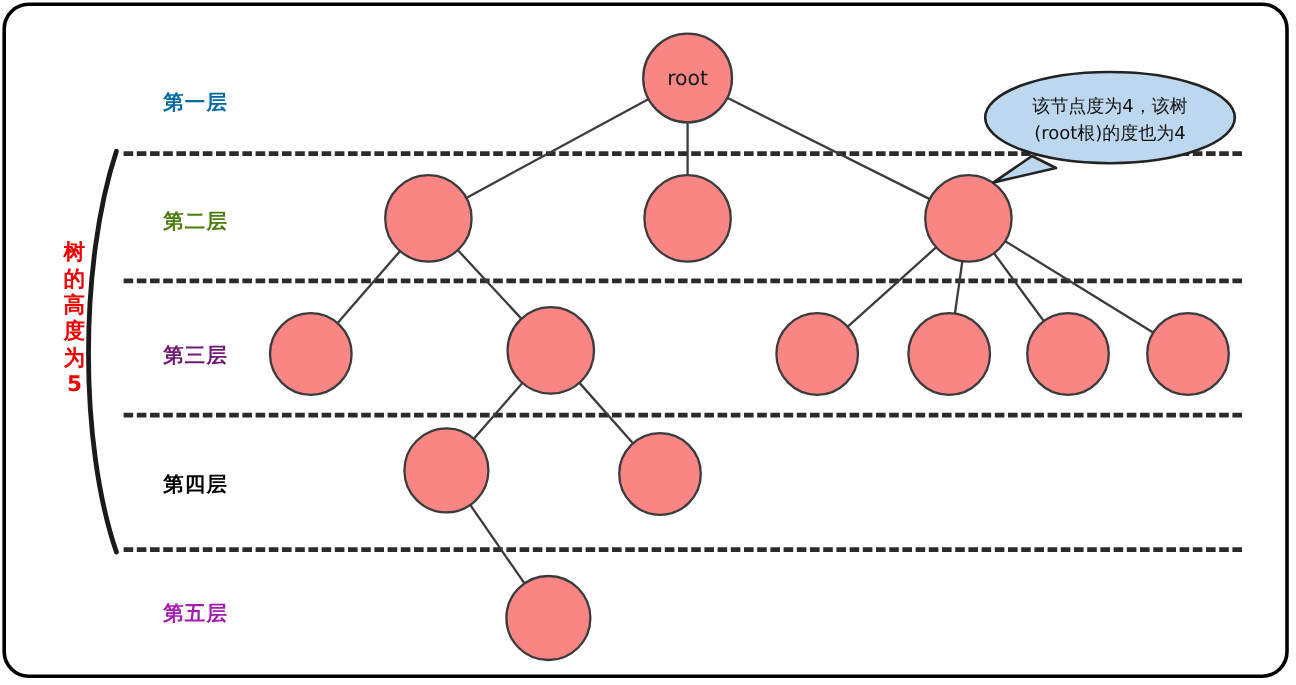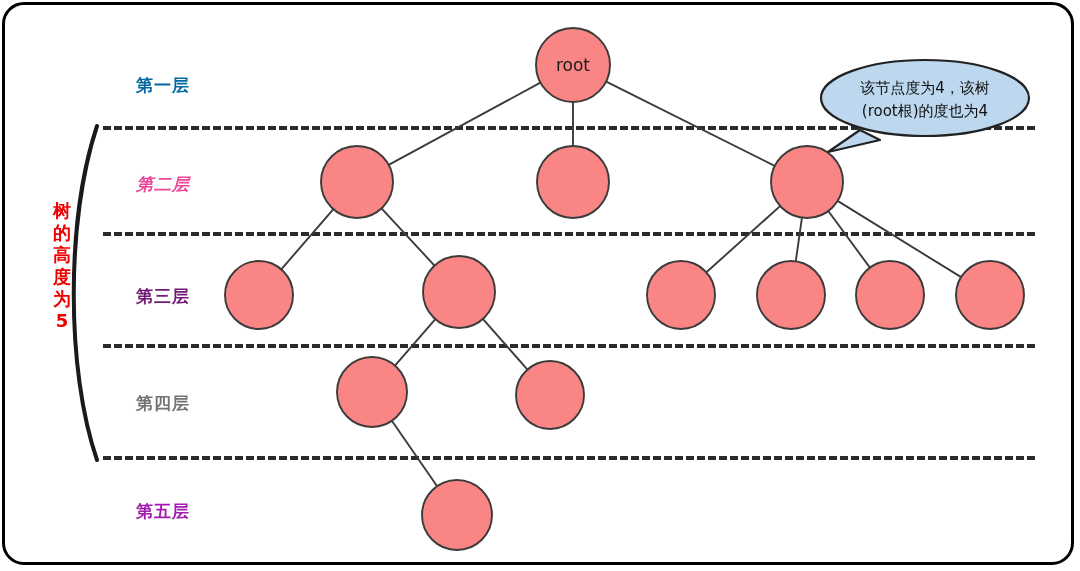--- a/index.html
+++ b/index.html
@@ -96,23 +96,23 @@
     <g id="callout-group">
       <path id="callout-tail" d="M 860 130 L 828 152 L 880 140 Z" fill="#BDD7EE" stroke="#222222" stroke-width="2.2" stroke-linejoin="round"></path>
       <ellipse id="callout-body" cx="925" cy="98" rx="104" ry="38" fill="#BDD7EE" stroke="#222222" stroke-width="2.2"></ellipse>
       <text id="callout-line1" class="bubble-text" x="925" y="93" text-anchor="middle">该节点度为4，该树</text>
       <text id="callout-line2" class="bubble-text" x="925" y="116" text-anchor="middle">(root根)的度也为4</text>
     </g>
   </svg>
 
   <div id="layer-labels">
       <div class="layer-label" style="left: 136px; top: 74px; color: #0369a1;">第一层</div>
-      <div class="layer-label" style="left: 136px; top: 173px; color: #ec4899; font-style: italic;">第二层</div>
+      <div class="layer-label" style="left: 136px; top: 173px; color: #4d7c0f;">第二层</div>
       <div class="layer-label" style="left: 136px; top: 285px; color: #701a75;">第三层</div>
-      <div class="layer-label" style="left: 136px; top: 392px; color: #737373;">第四层</div>
+      <div class="layer-label" style="left: 136px; top: 392px; color: #000000;">第四层</div>
       <div class="layer-label" style="left: 136px; top: 500px; color: #a21caf;">第五层</div>
     </div>
 
   <div id="height-label" style="color: rgb(238, 0, 0);">
       <span>树</span>
       <span>的</span>
       <span>高</span>
       <span>度</span>
       <span>为</span>
       <span>5</span>

